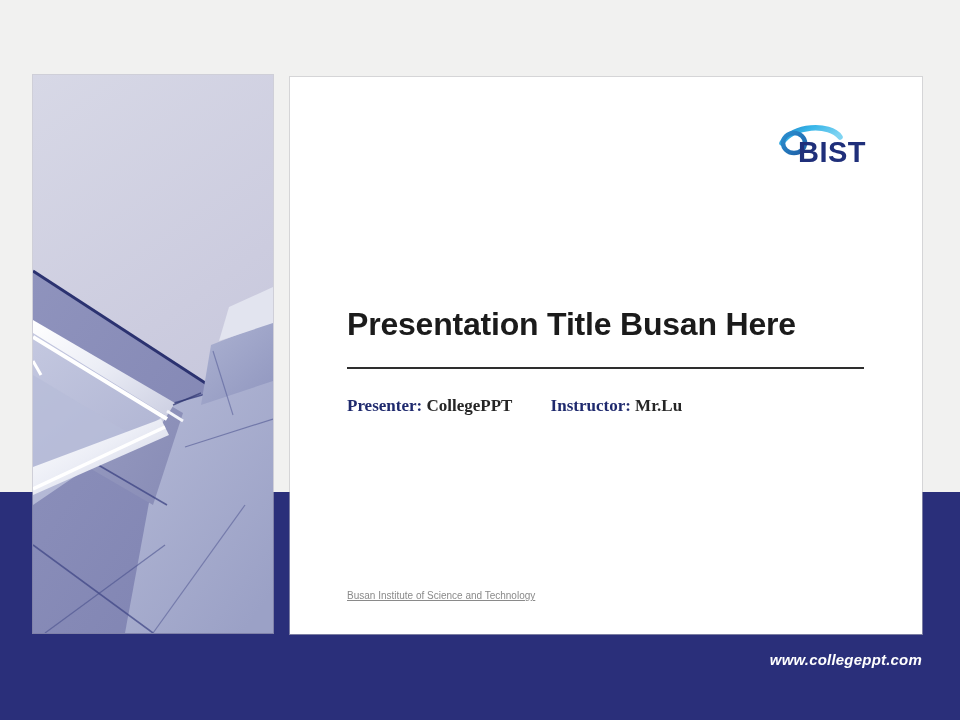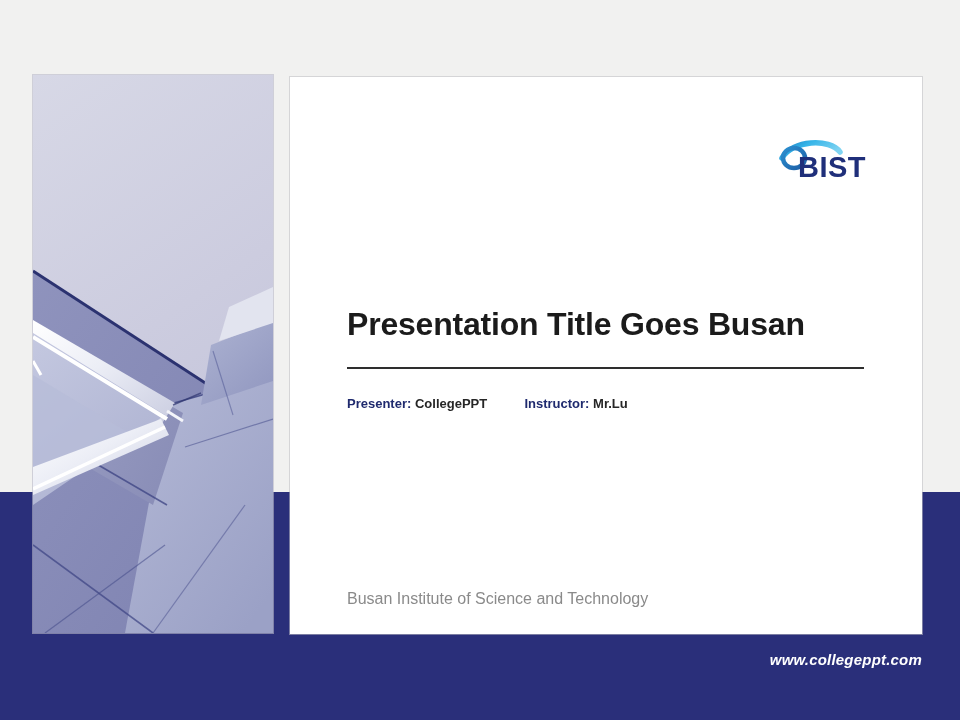--- a/index.html
+++ b/index.html
@@ -61,21 +61,21 @@
   .photo svg {
     display: block;
     width: 240px;
     height: 558px;
   }
 
   
   .logo {
     position: absolute;
     left: 778px;
-    top: 136px;
+    top: 121px;
     width: 110px;
     height: 52px;
     text-decoration: underline;
   }
   .logo svg { display: block; }
 
   
   .title {
     position: absolute;
     left: 347px;
@@ -94,43 +94,45 @@
     width: 517px;
     height: 0;
     border-top: 2px solid #2e2e2e;
   }
 
   
   .credits {
     position: absolute;
     left: 347px;
     top: 396px;
-    font-size: 13px;
+    font-size: 17px;
     font-weight: bold;
     white-space: nowrap;
+    font-family: Liberation Serif, serif;
   }
   .credits .label {
     color: #1f2a6e;
   }
   .credits .value {
     color: #262626;
   }
   .credits .gap {
     display: inline-block;
     width: 30px;
   }
 
   
   .org-footer {
     position: absolute;
     left: 347px;
     top: 590px;
-    font-size: 16px;
+    font-size: 10px;
     color: #8a8a8a;
     white-space: nowrap;
+    text-decoration: underline;
   }
 </style>
 </head>
 <body>
 
 <div class="navy-band"></div>
 
 <div class="photo">
   <svg viewBox="0 0 240 558" preserveAspectRatio="none">
     <defs>
@@ -223,21 +225,21 @@
     </defs>
 
     <path d="M4 22 C 14 4, 52 2, 62 16" fill="none" stroke="url(#arcGrad)" stroke-width="5.5" stroke-linecap="round"></path>
 
     <ellipse cx="16" cy="22" rx="11" ry="10" fill="none" stroke="url(#ringGrad)" stroke-width="4.5"></ellipse>
 
     <text x="20" y="41" font-family="'Liberation Sans', sans-serif" font-size="29" font-weight="bold" fill="#1f2f7a" letter-spacing="0.5">BIST</text>
   </svg>
 </div>
 
-<div class="title">Presentation Title Goes Busan</div>
+<div class="title">Presentation Title Busan Here</div>
 <div class="title-rule"></div>
 
 <div class="credits">
   <span class="label">Presenter:</span>
   <span class="value">CollegePPT</span>
   <span class="gap"></span>
   <span class="label">Instructor:</span>
   <span class="value">Mr.Lu</span>
 </div>
 

